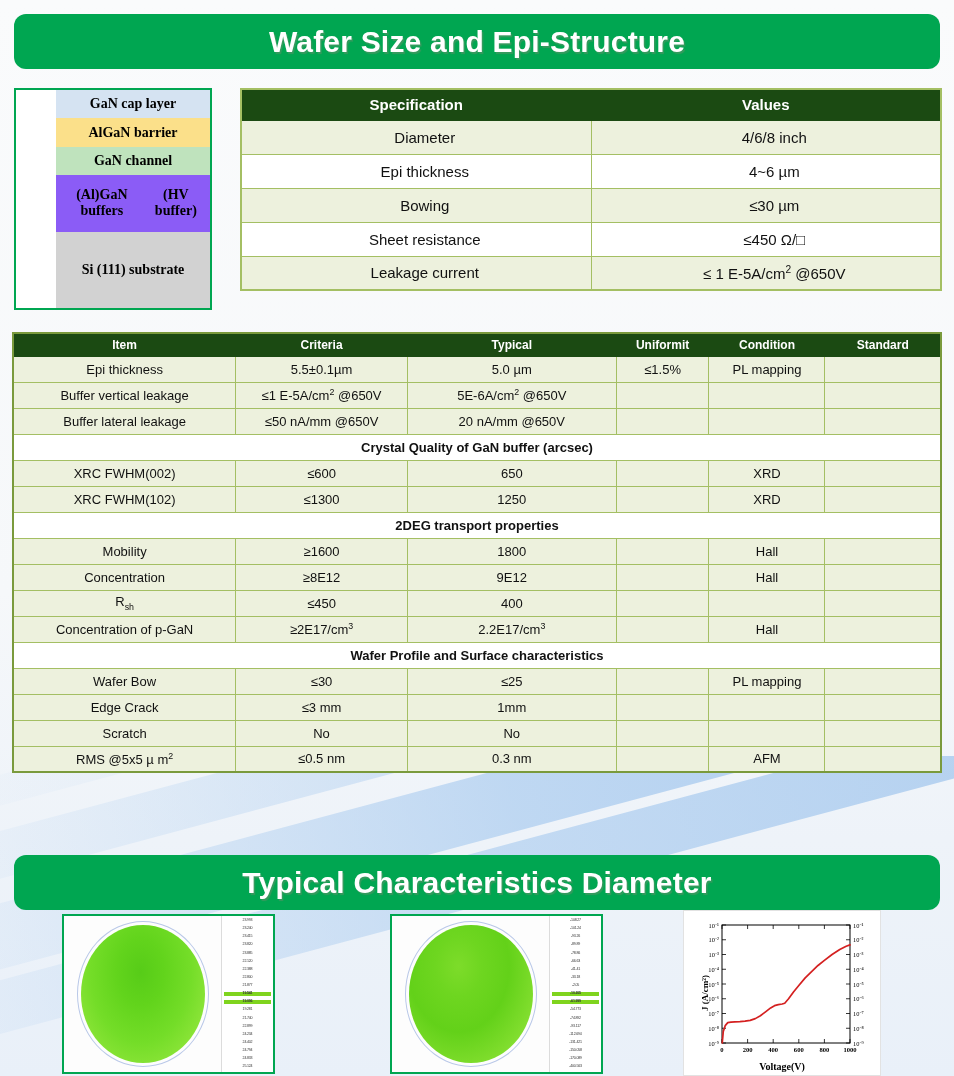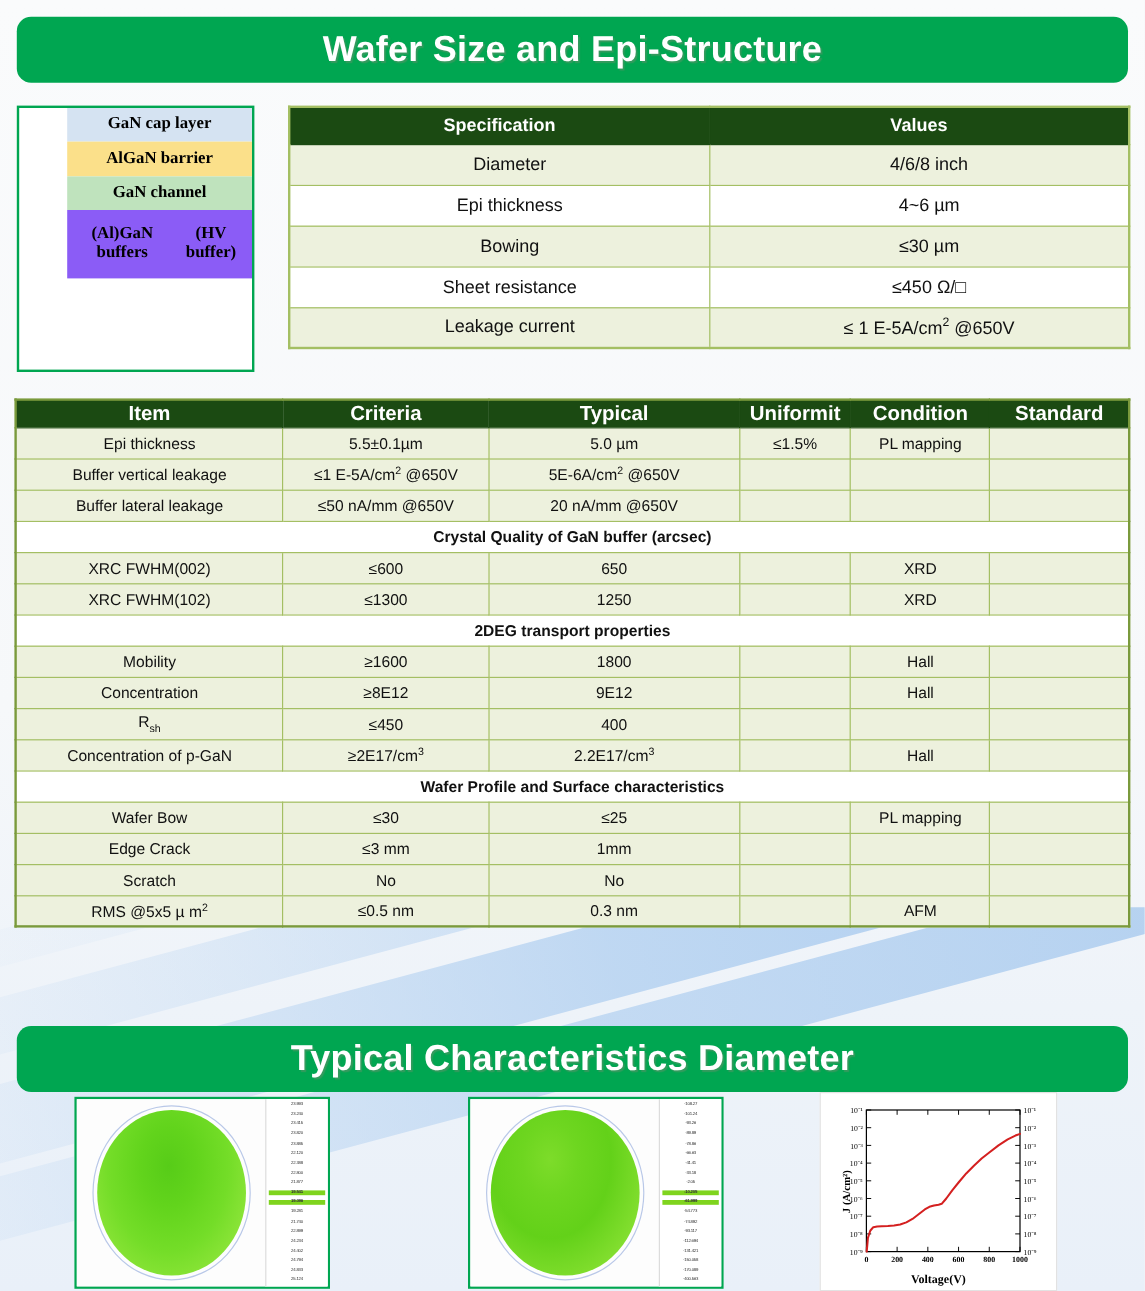--- a/index.html
+++ b/index.html
@@ -131,21 +131,21 @@
     top: 332px;
     width: 930px;
     border-collapse: collapse;
     border: 2px solid #7a9a3c;
     z-index: 3;
     background: #ffffff;
   }
   #main-table th {
     background: #1b4a12;
     color: #ffffff;
-    font-size: 17px;
+    font-size: 12px;
     font-weight: bold;
     height: 23px;
     border: 1px solid #1b4a12;
   }
   #main-table td {
     height: 26px;
     text-align: center;
     font-size: 13px;
     color: #111111;
     border: 1px solid #a4bf63;
@@ -282,20 +282,23 @@
     <div class="epi-layer" style="background: rgb(251, 224, 138); height: 13%;">
       <span>AlGaN barrier</span>
     </div>
     <div class="epi-layer" style="background: rgb(191, 227, 189); height: 13%;">
       <span>GaN channel</span>
     </div>
     <div class="epi-layer" style="background: #8b5cf6; height: 26%;">
       <span>(Al)GaN buffers</span>
       <br>
       <span>(HV buffer)</span>
+    </div>
+    <div class="epi-layer" style="background: rgb(210, 210, 210); height: 35%;">
+      <span>Si (111) substrate</span>
     </div>
   </div>
 
 <table id="spec-table">
   <thead>
     <tr>
       <th class="col-spec">Specification</th>
       <th>Values</th>
     </tr>
   </thead>

